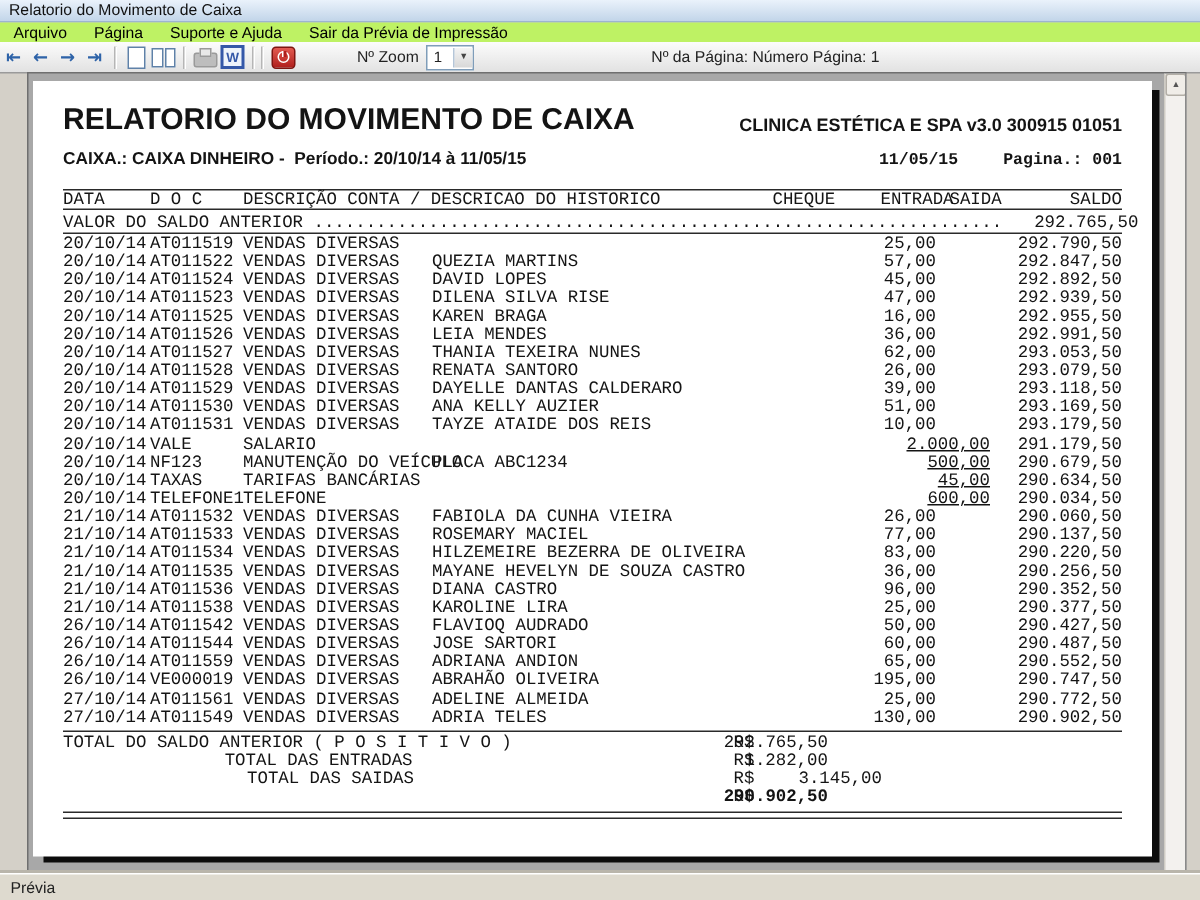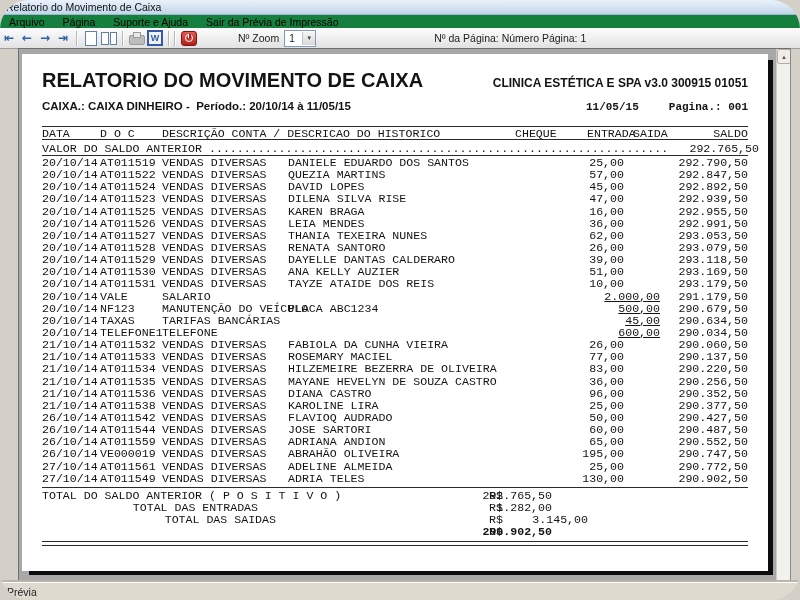--- a/index.html
+++ b/index.html
@@ -1,24 +1,24 @@
 <!DOCTYPE html>
 <html><head>
 <meta charset="utf-8">
 <style>
   html,body{margin:0;padding:0;}
   body{width:800px;height:600px;background:#d4d0c8;font-family:"Liberation Sans","DejaVu Sans",sans-serif;}
-  .window{position:relative;width:800px;height:600px;background:#d4d0c8;overflow:hidden;border-radius:29px;}
+  .window{position:relative;width:800px;height:600px;background:#d4d0c8;overflow:hidden;}
 
   
   .titlebar{position:absolute;left:0;top:0;width:800px;height:14px;
     background:linear-gradient(#eaf2fb,#c2d5e9);border-bottom:1px solid #9db4cf;
     display:flex;align-items:center;font-size:10.5px;color:#111;padding:0;}
   .titlebar .tt{padding-left:6px;}
-  .menubar{position:absolute;left:0;top:15px;width:800px;height:13px;background:#15803d;
+  .menubar{position:absolute;left:0;top:15px;width:800px;height:13px;background:#bef264;
     display:flex;align-items:center;font-size:10.5px;color:#000;border-bottom:1px solid #e2e1df;}
   .menu-item{padding:0 9px;cursor:default;}
   .toolbar{position:absolute;left:0;top:28px;width:800px;height:20px;
     background:linear-gradient(#fcfcfc,#e2e2e2);border-bottom:1px solid #9a9a9a;
     display:flex;align-items:center;font-size:10.5px;color:#222;}
   .tb-btn{width:16px;height:16px;display:flex;align-items:center;justify-content:center;margin:0 1px;}
   .nav-glyph{color:#2e63a8;font-weight:bold;font-size:12px;line-height:12px;font-family:"DejaVu Sans",sans-serif;}
   .tb-sep{width:1px;height:15px;background:#b5b5b5;border-right:1px solid #fff;margin:0 4px;}
   .pg-icon{width:10px;height:13px;background:#fff;border:1px solid #5f81a8;}
   .pg2-icon{width:16px;height:13px;display:flex;}
@@ -81,21 +81,21 @@
   .rrow{position:relative;height:12.15px;}
   .rrow span{position:absolute;line-height:12.15px;}
   .c-date{left:20px;text-align:right;} .c-doc{left:78px;} .c-conta{left:140px;} .c-hist{left:266px;}
   .c-ent{right:144px;} .c-sai{right:108px;text-decoration:underline;} .c-sal{right:20px;}
 
   .totals{position:absolute;left:0;top:436px;width:674px;}
   .trow{position:relative;height:12.15px;}
   .trow span{position:absolute;line-height:12.15px;}
   .t-cur{left:467px;}
   .t0 .t-label{left:20px;} .t0 .t-val{right:144px;}
-  .t1 .t-label{right:438px;} .t1 .t-val{right:144px;}
+  .t1 .t-label{right:421px;} .t1 .t-val{right:144px;}
   .t2 .t-label{right:420px;} .t2 .t-val{right:108px;}
   .t3 .t-label{left:48px;} .t3 .t-val{right:144px;font-weight:bold;}
 
   
   .statusbar{position:absolute;left:0;top:582px;width:800px;height:18px;background:#dedacf;
     border-top:1px solid #fff;box-shadow:0 -2px 0 #b9b5ab;display:flex;align-items:center;
     font-size:10.5px;color:#222;}
   .statusbar .st{padding-left:7px;}
 </style>
 </head>
@@ -183,21 +183,20 @@
           <span class="op-label">VALOR DO SALDO ANTERIOR ..................................................................</span>
           <span class="op-val">292.765,50</span>
         </div>
         <div class="hline l3"></div>
 
         <div class="rows" id="rows">
   <div class="rrow">
     <span class="c-date">20/10/14</span>
     <span class="c-doc">AT011519</span>
     <span class="c-conta">VENDAS DIVERSAS</span>
-    <span class="c-hist">DANIELE EDUARDO DOS SANTOS</span>
     <span class="c-ent">25,00</span>
     <span class="c-sai"></span>
     <span class="c-sal">292.790,50</span>
   </div>
 
   <div class="rrow">
     <span class="c-date">20/10/14</span>
     <span class="c-doc">AT011522</span>
     <span class="c-conta">VENDAS DIVERSAS</span>
     <span class="c-hist">QUEZIA MARTINS</span>

